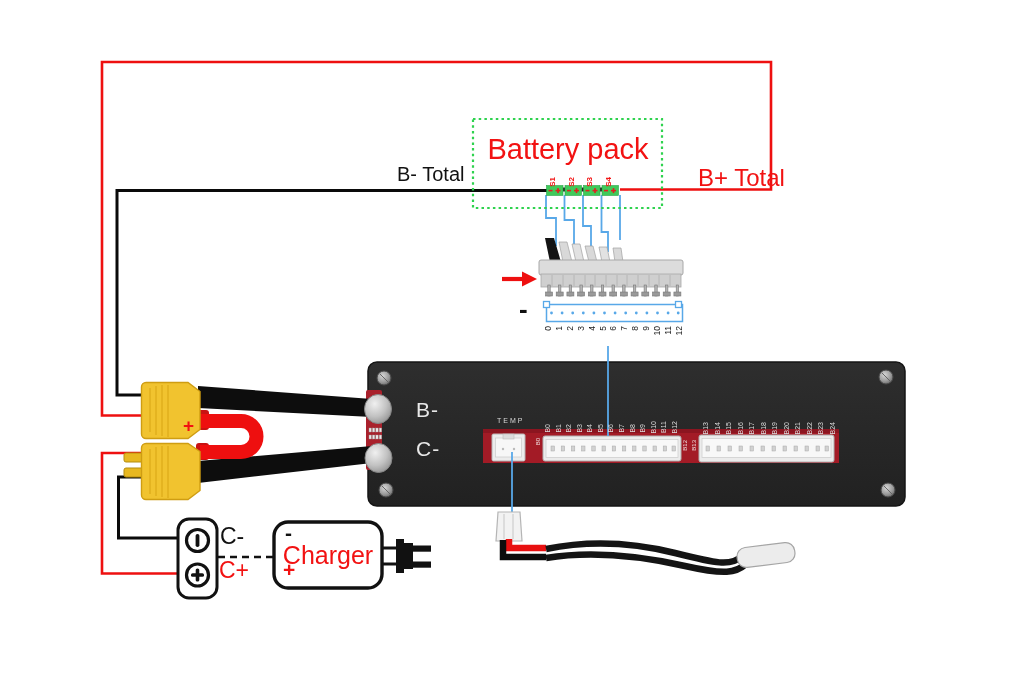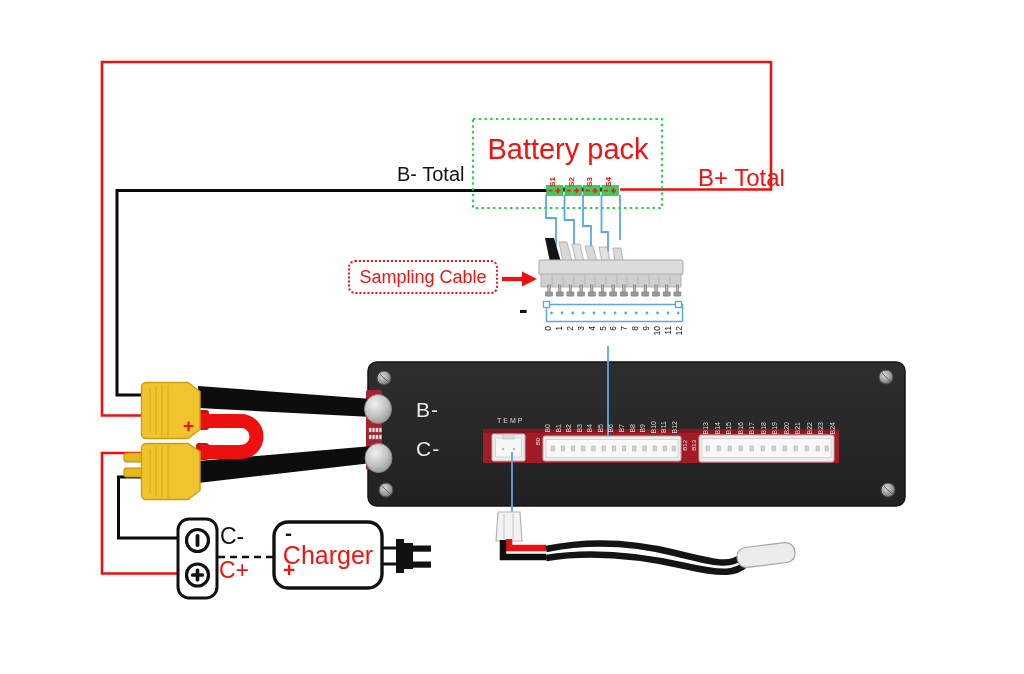--- a/index.html
+++ b/index.html
@@ -343,23 +343,20 @@
     </g>
   </g>
 </svg>
 
 <div class="txt red" style="left:473px;top:134px;width:190px;font-size:29px;text-align:center;">Battery pack</div>
 
 <div class="txt blk" style="left:383px;top:164px;font-size:20px;margin-left:14px;">B- Total</div>
 
 <div class="txt red" style="left:698px;top:165px;font-size:24px;">B+ Total</div>
 
-<div class="callout" style="left:348px;top:260px;width:146px;height:30px;font-size:18px;">
-  <span>Sampling Cable</span>
-</div>
 
 <div class="txt blk" style="left:519px;top:296px;font-size:26px;font-weight:700;">-</div>
 
 <div class="txt red" style="left:183px;top:416px;font-size:19px;font-weight:700;">+</div>
 
 <div class="txt white" style="left:416px;top:399px;font-size:21px;letter-spacing:1px;">B-</div>
 
 <div class="txt white" style="left:416px;top:438px;font-size:21px;letter-spacing:1px;">C-</div>
 
 <div class="txt" style="left:497px;top:417px;font-size:7px;letter-spacing:2px;color:#d8d8d8;">TEMP</div>

